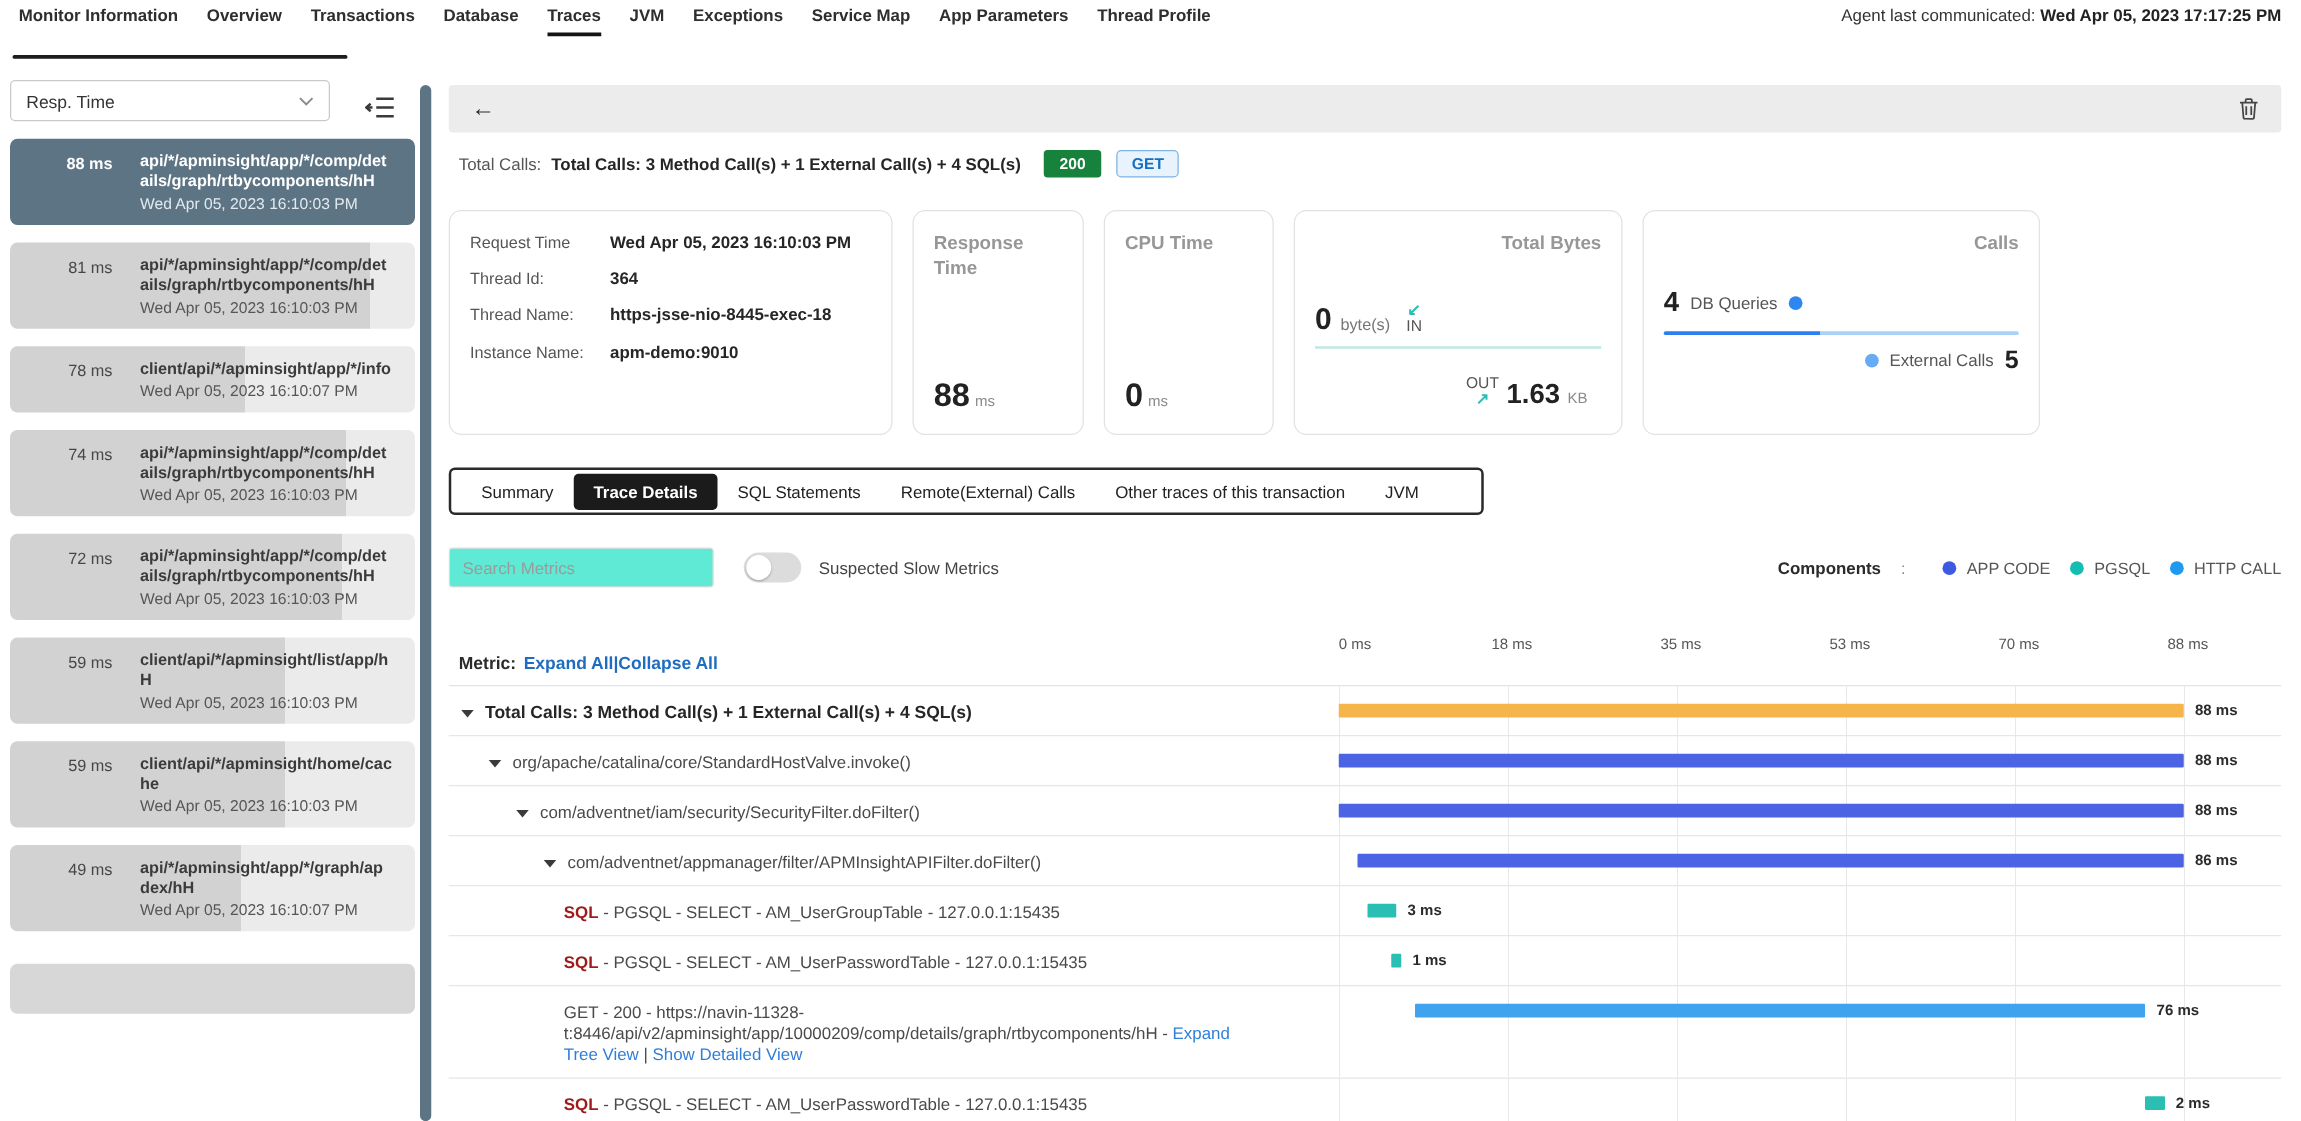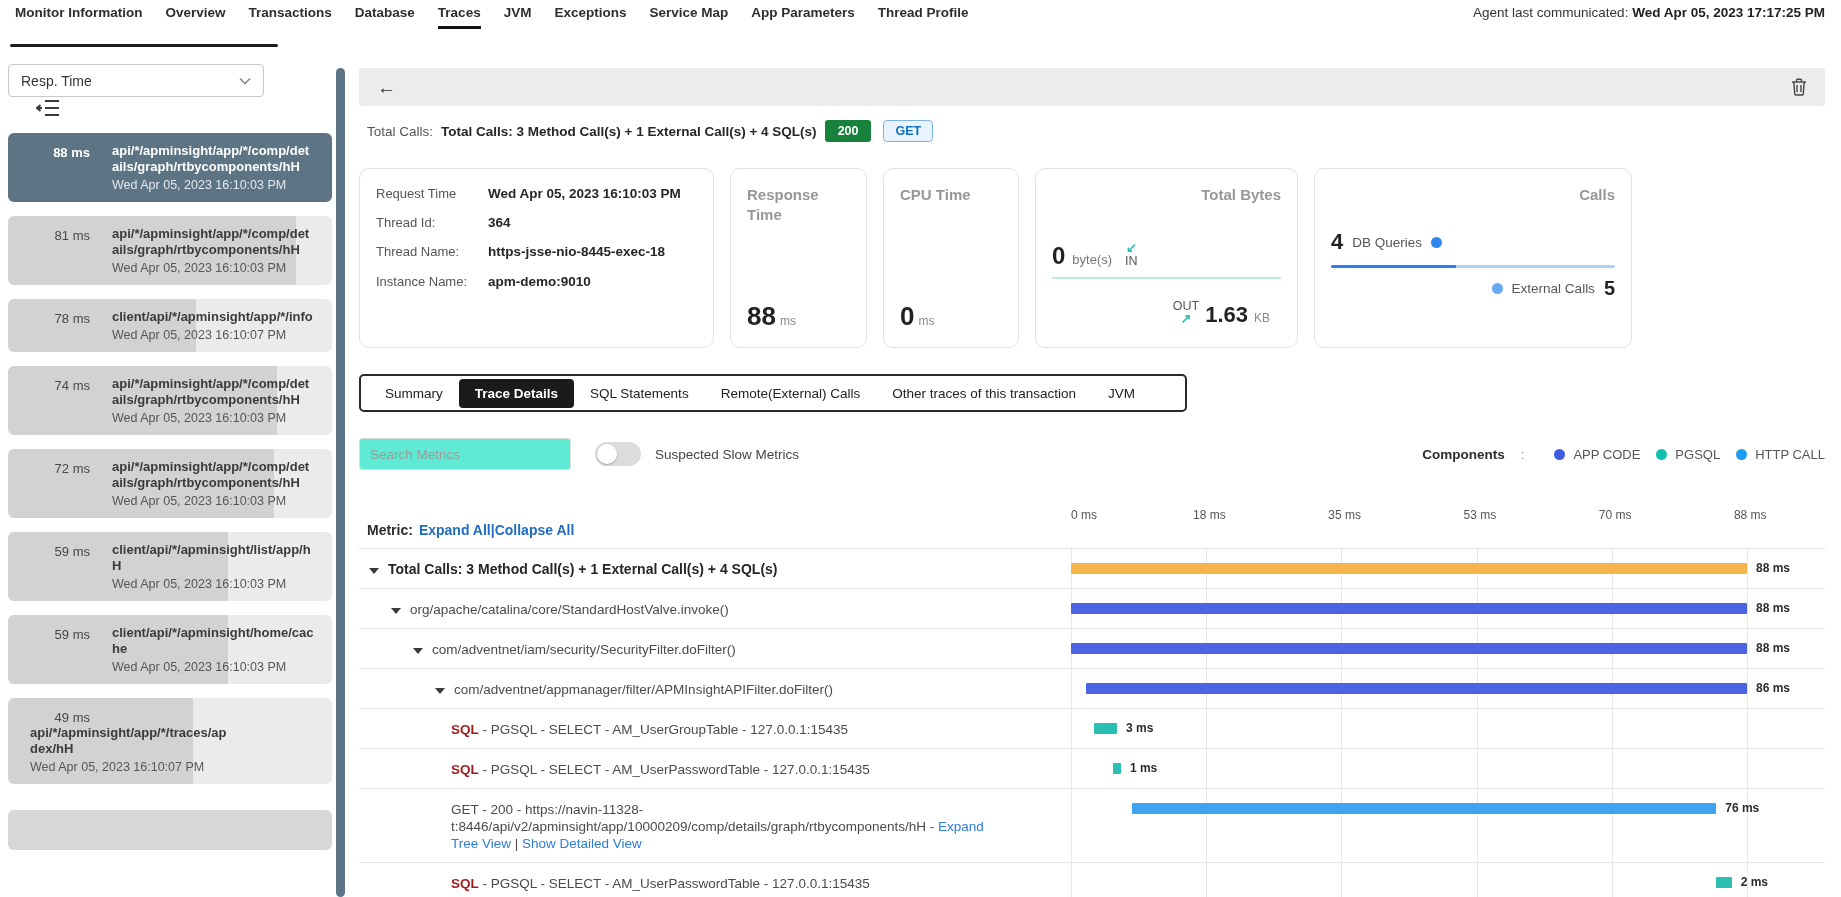--- a/index.html
+++ b/index.html
@@ -15,21 +15,21 @@
   .agent-status b { color:#222; }
 
   
   .app { display:flex; height:867px; }
   .sidebar { width:332px; padding:8px 0 0 8px; flex:none; }
   .sb-scroll { width:9px; flex:none; background:#5c7484; border-radius:5px; margin:38px 0 0 4px; }
   .main { flex:1; padding:38px 16px 0 14px; min-width:0; }
 
   
   .sb-remnant { height:3px; width:268px; background:#1d1d1d; border-radius:3px; margin:6px 0 17px 2px; }
-  .sb-controls { display:flex; align-items:flex-start;flex-direction:column; }
+  .sb-controls { display:flex; align-items:flex-end; }
   .sb-select { width:256px; height:33px; border:1px solid #c9c9c9; border-radius:4px; background:#fff;
     display:flex; align-items:center; justify-content:space-between; padding:0 12px; font-size:14px; color:#333; cursor:pointer; }
   .sb-select svg { flex:none; }
   .sb-tree-icon { margin-left:28px; cursor:pointer; display:flex; }
   .trace-list { margin-top:14px; }
   .trace-item { border-radius:6px; margin-bottom:14px; display:flex; padding:10px 0; cursor:pointer; }
   .trace-item.selected { background:#5c7484 !important; }
   .trace-time { width:82px; text-align:right; font-size:13px; color:#474747; padding-top:2px; flex:none; }
   .trace-item.selected .trace-time { color:#fff; font-weight:bold; }
   .trace-body { margin-left:22px; width:202px; }
@@ -42,21 +42,21 @@
   
   .titlebar { background:#ececec; border-radius:3px; height:38px; display:flex; align-items:center; padding:0 18px; }
   .back-btn { font-size:19px; color:#2b2b2b; cursor:pointer; line-height:1; }
   .page-title { font-weight:bold; font-size:15.5px; color:#262626; margin-left:18px; }
   .trash-btn { margin-left:auto; cursor:pointer; display:flex; }
 
   .summary-line { display:flex; align-items:center; margin:14px 0 0 8px; font-size:13.5px; }
   .summary-line .lbl { color:#555; margin-right:8px; }
   .summary-line .val { font-weight:bold; color:#262626; }
   .badge-status { background:#17823c; color:#fff; font-weight:bold; font-size:12.5px;
-    border-radius:3px; padding:4px 13px; margin-left:8px; }
+    border-radius:3px; padding:4px 13px; margin-left:18px; }
   .badge-method { background:#e9f3fd; color:#1170c2; border:1.5px solid #7cb4e4; font-weight:bold;
     font-size:12.5px; border-radius:4px; padding:3px 11px; margin-left:12px; }
 
   
   .cards-row { display:flex; gap:16px; margin-top:26px; height:180px; }
   .card { border:1px solid #e2e2e2; border-radius:10px; position:relative; padding:16px; background:#fff; }
   .card-title { color:#979797; font-weight:bold; font-size:15px; line-height:1.35; }
   .card-title.right { text-align:right; }
   .card.request { width:355px; }
   .card.small1 { width:137px; } .card.small2 { width:136px; } .card.small3 { width:139px; }
@@ -222,24 +222,24 @@
             <div class="trace-ts">Wed Apr 05, 2023 16:10:03 PM</div>
           </div>
         </div>
         <div class="trace-item" style="background: linear-gradient(90deg, rgb(210, 210, 210) 68%, rgb(235, 235, 235) 68%);">
           <div class="trace-time">59 ms</div>
           <div class="trace-body">
             <div class="trace-title">client/api/*/apminsight/home/cache</div>
             <div class="trace-ts">Wed Apr 05, 2023 16:10:03 PM</div>
           </div>
         </div>
-        <div class="trace-item" style="background: linear-gradient(90deg, rgb(210, 210, 210) 57%, rgb(235, 235, 235) 57%); flex-direction: column;">
+        <div class="trace-item" style="background: linear-gradient(90deg, rgb(210, 210, 210) 57%, rgb(235, 235, 235) 57%);">
           <div class="trace-time">49 ms</div>
           <div class="trace-body">
-            <div class="trace-title">api/*/apminsight/app/*/traces/apdex/hH</div>
+            <div class="trace-title">api/*/apminsight/app/*/graph/apdex/hH</div>
             <div class="trace-ts">Wed Apr 05, 2023 16:10:07 PM</div>
           </div>
         </div>
         <div class="trace-stub"></div>
       </div>
   </div>
 
   <div class="sb-scroll"></div>
 
   <div class="main">

